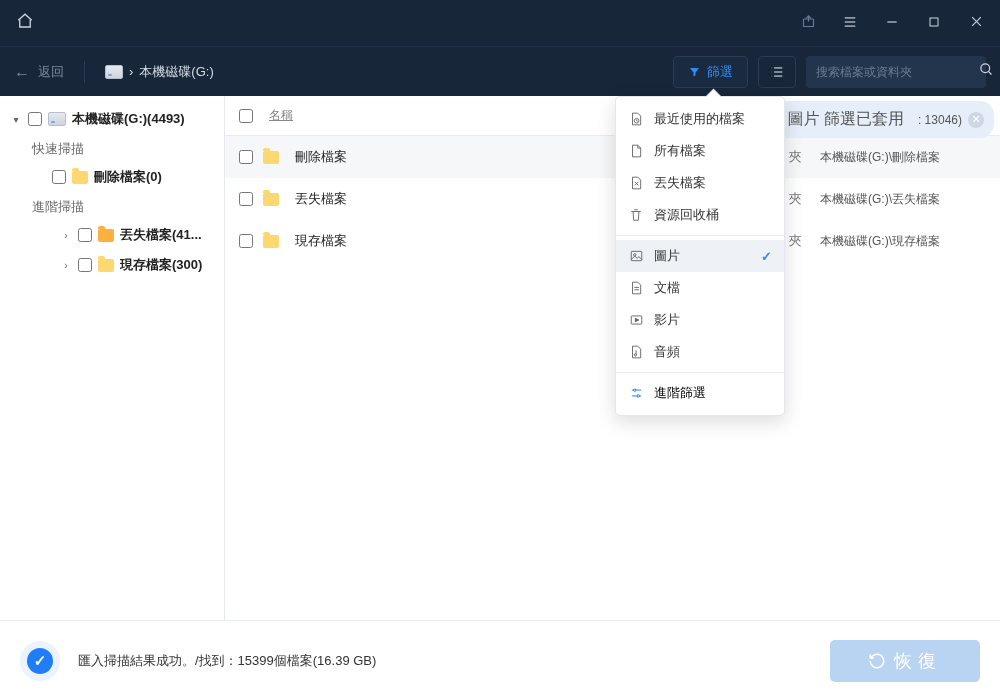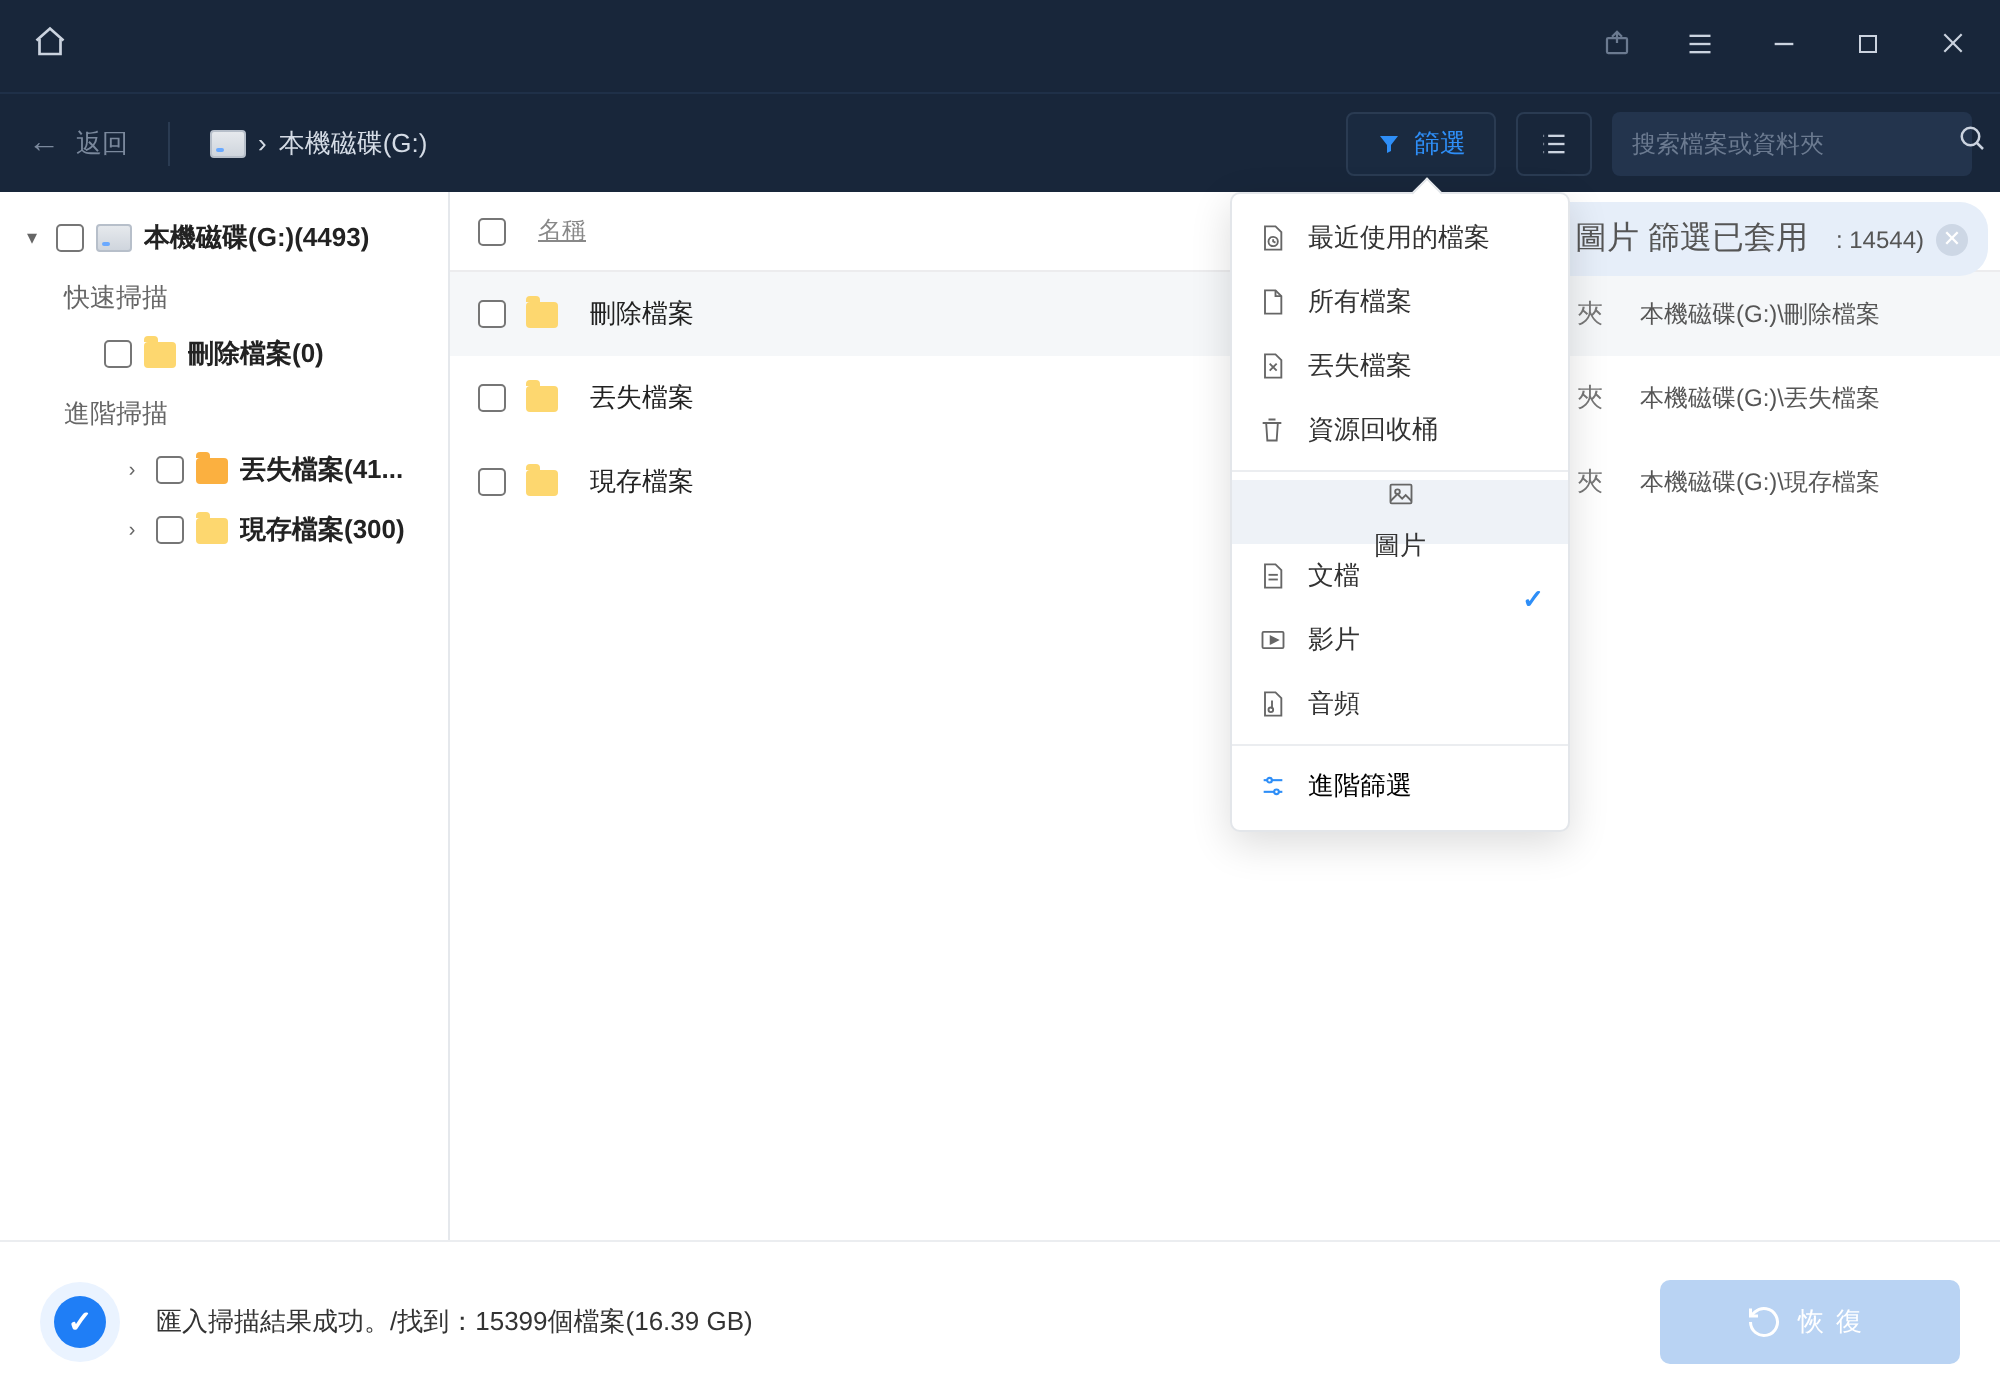--- a/index.html
+++ b/index.html
@@ -60,33 +60,33 @@
     .row .folder-yellow { width:16px; height:13px; background:#fdd76f; border-radius:2px; position:relative; }
     .row .folder-yellow::before{content:'';position:absolute;top:-3px;left:0;width:7px;height:3px;background:#fdd76f;border-radius:2px 2px 0 0;}
     .row .cell-name { flex:1; padding-left:6px; color:#222;}
     .row .cell-path { width:180px; color:#555; font-size:12px; padding-right:10px; text-align:left;}
     .row .cell-tail { width:30px; text-align:center; color:#777; }
 
     
     .dropdown { position:absolute; top:0px; left:390px; width:170px; background:#fff; border:1px solid #e3e6ea; border-radius:5px; box-shadow:0 6px 20px rgba(0,0,0,.14); padding:6px 0; font-size:13px; }
     .dropdown::before{content:'';position:absolute;top:-6px;left:92px;width:10px;height:10px;background:#fff;border-left:1px solid #e3e6ea;border-top:1px solid #e3e6ea;transform:rotate(45deg);}
     .dd-item { display:flex; align-items:center; gap:10px; height:32px; padding:0 12px; cursor:pointer; color:#333;}
-    .dd-item.selected { background:#eef2f7;flex-direction:column; }
+    .dd-item.selected { background:#eef2f7; }
     .dd-item .ck { margin-left:auto; color:#2e8ef7; font-weight:bold;}
     .dd-sep { height:1px; background:#ebedf0; margin:4px 0; }
     .dd-advanced { color:#000000; }
     .dd-icon { width:16px; height:16px; color:#666; display:flex;align-items:center;justify-content:center; }
 
     
     .footer { height:80px; border-top:1px solid #ebedf0; display:flex; align-items:center; padding:0 20px; gap:18px; background:#fff;}
     .done-badge { width:40px; height:40px; border-radius:50%; background:#eaf3ff; display:flex;align-items:center;justify-content:center;}
     .done-inner { width:26px; height:26px; border-radius:50%; background:#1f7ef6; display:flex;align-items:center;justify-content:center;color:#fff;font-weight:bold;font-size:15px;}
     .footer-text { font-size:13px; color:#333; }
     .footer-spacer { flex:1; }
-    .recover-btn { width:150px; height:42px; border-radius:5px; background:#b9d3f3; color:#fff; display:flex;align-items:center;justify-content:center;gap:8px;font-size:13px; font-weight:500; cursor:pointer;letter-spacing:6px;}
+    .recover-btn { width:150px; height:42px; border-radius:5px; background:#b9d3f3; color:#fff; display:flex;align-items:center;justify-content:center;gap:8px;font-size:18px; font-weight:500; cursor:pointer;letter-spacing:6px;}
   </style>
 </head>
 <body>
 
 <div class="titlebar">
   <div class="left">
     <div class="home">
       <svg width="18" height="18" viewBox="0 0 24 24" fill="none" stroke="#cbd3df" stroke-width="1.8">
           <path d="M3 11l9-8 9 8"></path>
           <path d="M5 10v10h14V10"></path>
@@ -195,21 +195,21 @@
     </div>
   </div>
 
   <div class="content">
     <div class="col-header">
       <input type="checkbox" style="">
       <span class="col-name">名稱</span>
       <span class="col-size">大小</span>
       <div class="filter-chip">
         <span class="chip-label">圖片 篩選已套用</span>
-        <span>: 14544)</span>
+        <span>: 13046)</span>
         <span class="chip-close">✕</span>
       </div>
     </div>
 
     <div class="row alt">
       <input type="checkbox" style="">
       <span class="folder-yellow"></span>
       <span class="cell-name">刪除檔案</span>
       <span class="cell-tail">夾</span>
       <span class="cell-path">本機磁碟(G:)\刪除檔案</span>

